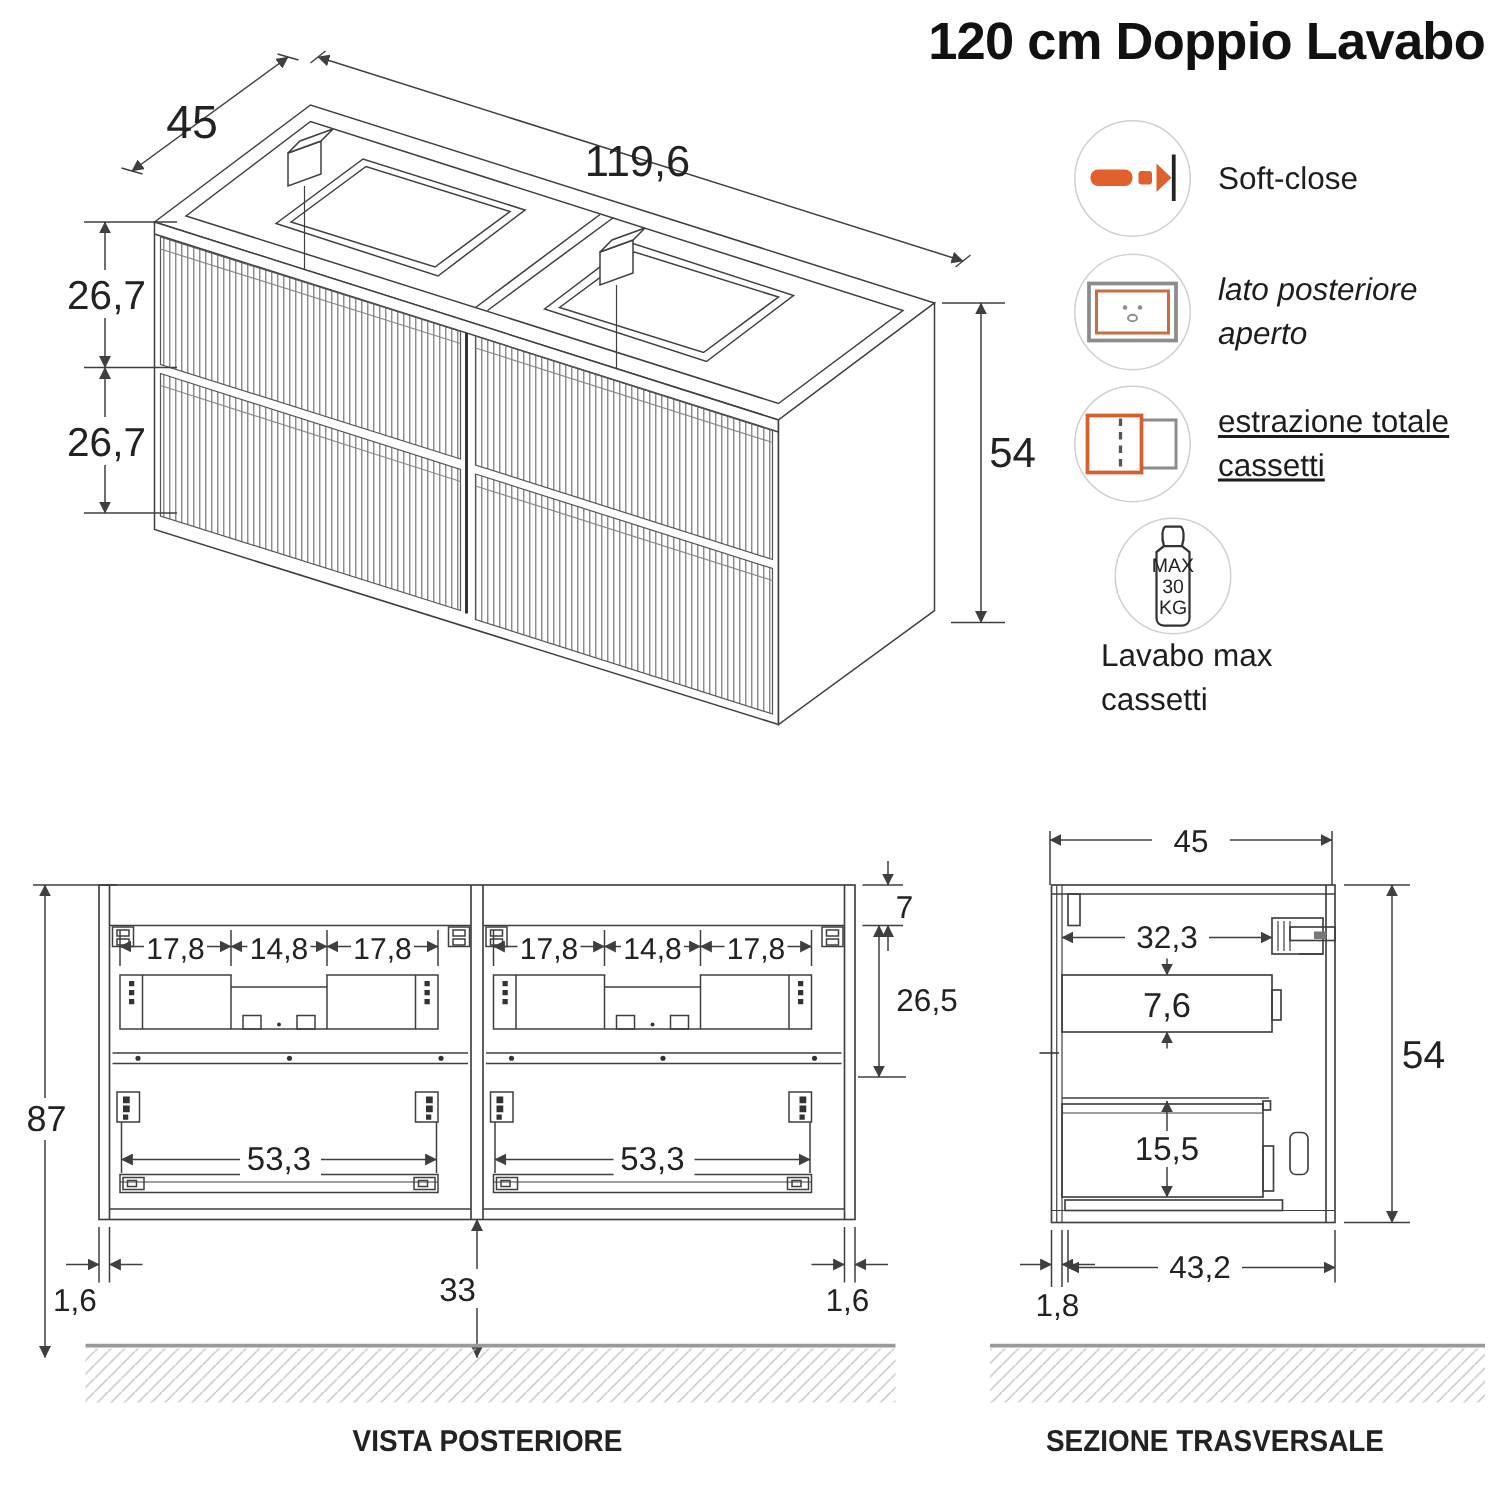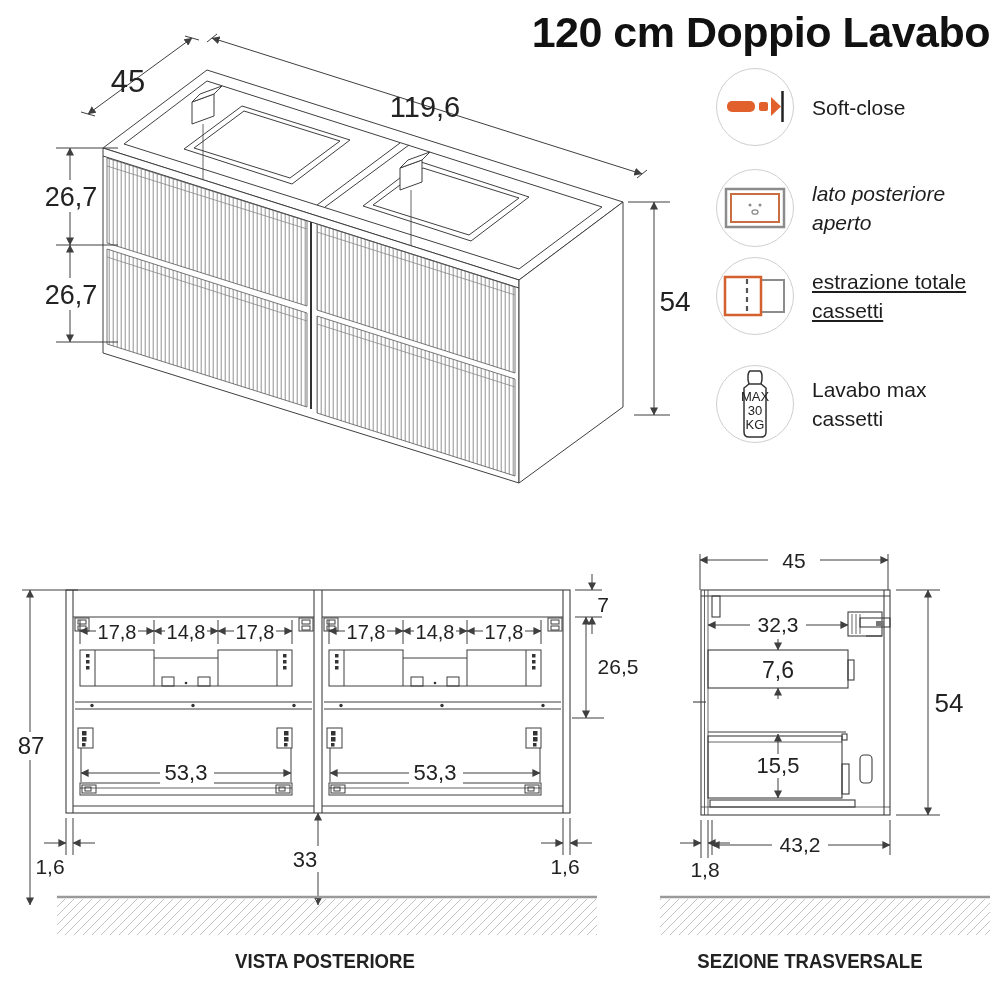--- a/index.html
+++ b/index.html
@@ -1,19 +1,19 @@
 <!DOCTYPE html>
 <html><head>
 <meta charset="utf-8">
 <style>
   html,body{margin:0;padding:0;background:#fff;}
   #page{position:relative;width:1000px;height:1000px;background:#fff;overflow:hidden;
         font-family:"Liberation Sans",sans-serif;color:#1d1d1d;}
   .abs{position:absolute;}
-  #title{left:430px;top:8px;width:560px;text-align:right;font-size:43px;font-weight:700;
+  #title{left:430px;top:8px;width:560px;text-align:right;font-size:35px;font-weight:700;
          letter-spacing:-0.5px;color:#111;}
   .feat-row{position:absolute;left:716px;display:flex;align-items:center;}
   .feat-circle{width:76px;height:76px;border-radius:50%;border:1.5px solid #cfcfcf;background:#fff;
                display:flex;align-items:center;justify-content:center;flex:0 0 auto;}
   .feat-label{margin-left:18px;font-size:21px;line-height:29px;color:#1d1d1d;}
   .view-label{position:absolute;font-size:20px;font-weight:700;letter-spacing:0px;color:#222;
               text-align:center;transform:scaleX(0.93);}
   svg text{font-family:"Liberation Sans",sans-serif;fill:#222;}
   .dt{text-anchor:middle;}
 </style>
@@ -96,21 +96,21 @@
       <rect x="40" y="180" width="62" height="32" fill="#fff"></rect>
       <rect x="40" y="278" width="62" height="32" fill="#fff"></rect>
       <text class="dt" x="128" y="92" font-size="31">45</text>
       <text class="dt" x="425" y="117" font-size="29">119,6</text>
       <text class="dt" x="71" y="206" font-size="27">26,7</text>
       <text class="dt" x="71" y="304" font-size="27">26,7</text>
       <text class="dt" x="675" y="311" font-size="28">54</text>
     </g>
   </svg>
 
-  <div class="feat-row" style="top:68px;">
+  <div class="feat-row" style="top:80px;">
     <div class="feat-circle">
       <svg width="60" height="40" viewBox="0 0 60 40">
         <rect x="2" y="14" width="28" height="11" rx="5" fill="#e2602c"></rect>
         <rect x="34" y="15" width="9" height="9" rx="2" fill="#e2602c"></rect>
         <polygon points="46,10 46,29 56,19.5" fill="#e2602c"></polygon>
         <line x1="57.5" y1="4" x2="57.5" y2="35" stroke="#222" stroke-width="2.5"></line>
       </svg>
     </div>
     <div class="feat-label">
       <div>Soft-close</div>
@@ -140,21 +140,21 @@
         <rect x="2" y="3" width="36" height="38" fill="#fff" stroke="#d4602f" stroke-width="2.5"></rect>
         <line x1="24" y1="5" x2="24" y2="39" stroke="#555" stroke-width="2.2" stroke-dasharray="5,4"></line>
       </svg>
     </div>
     <div class="feat-label">
       <div>estrazione totale</div>
       <div>cassetti</div>
     </div>
   </div>
 
-  <div class="feat-row" style="top:365px;">
+  <div class="feat-row" style="top:345px;flex-direction:column;">
     <div class="feat-circle">
       <svg width="64" height="72" viewBox="0 0 64 72">
         <path d="M26,16 C24,10 25,4 27,3 L37,3 C39,4 40,10 38,16" fill="none" stroke="#333" stroke-width="1.5"></path>
         <path d="M26,16 L21,20 L21,64 C21,67 23,69 26,69 L38,69 C41,69 43,67 43,64 L43,20 L38,16 Z" fill="#fff" stroke="#333" stroke-width="1.5"></path>
         <text x="32" y="33" text-anchor="middle" font-size="13" fill="#222">MAX</text>
         <text x="32" y="47" text-anchor="middle" font-size="13" fill="#222">30</text>
         <text x="32" y="61" text-anchor="middle" font-size="13" fill="#222">KG</text>
       </svg>
     </div>
     <div class="feat-label">

